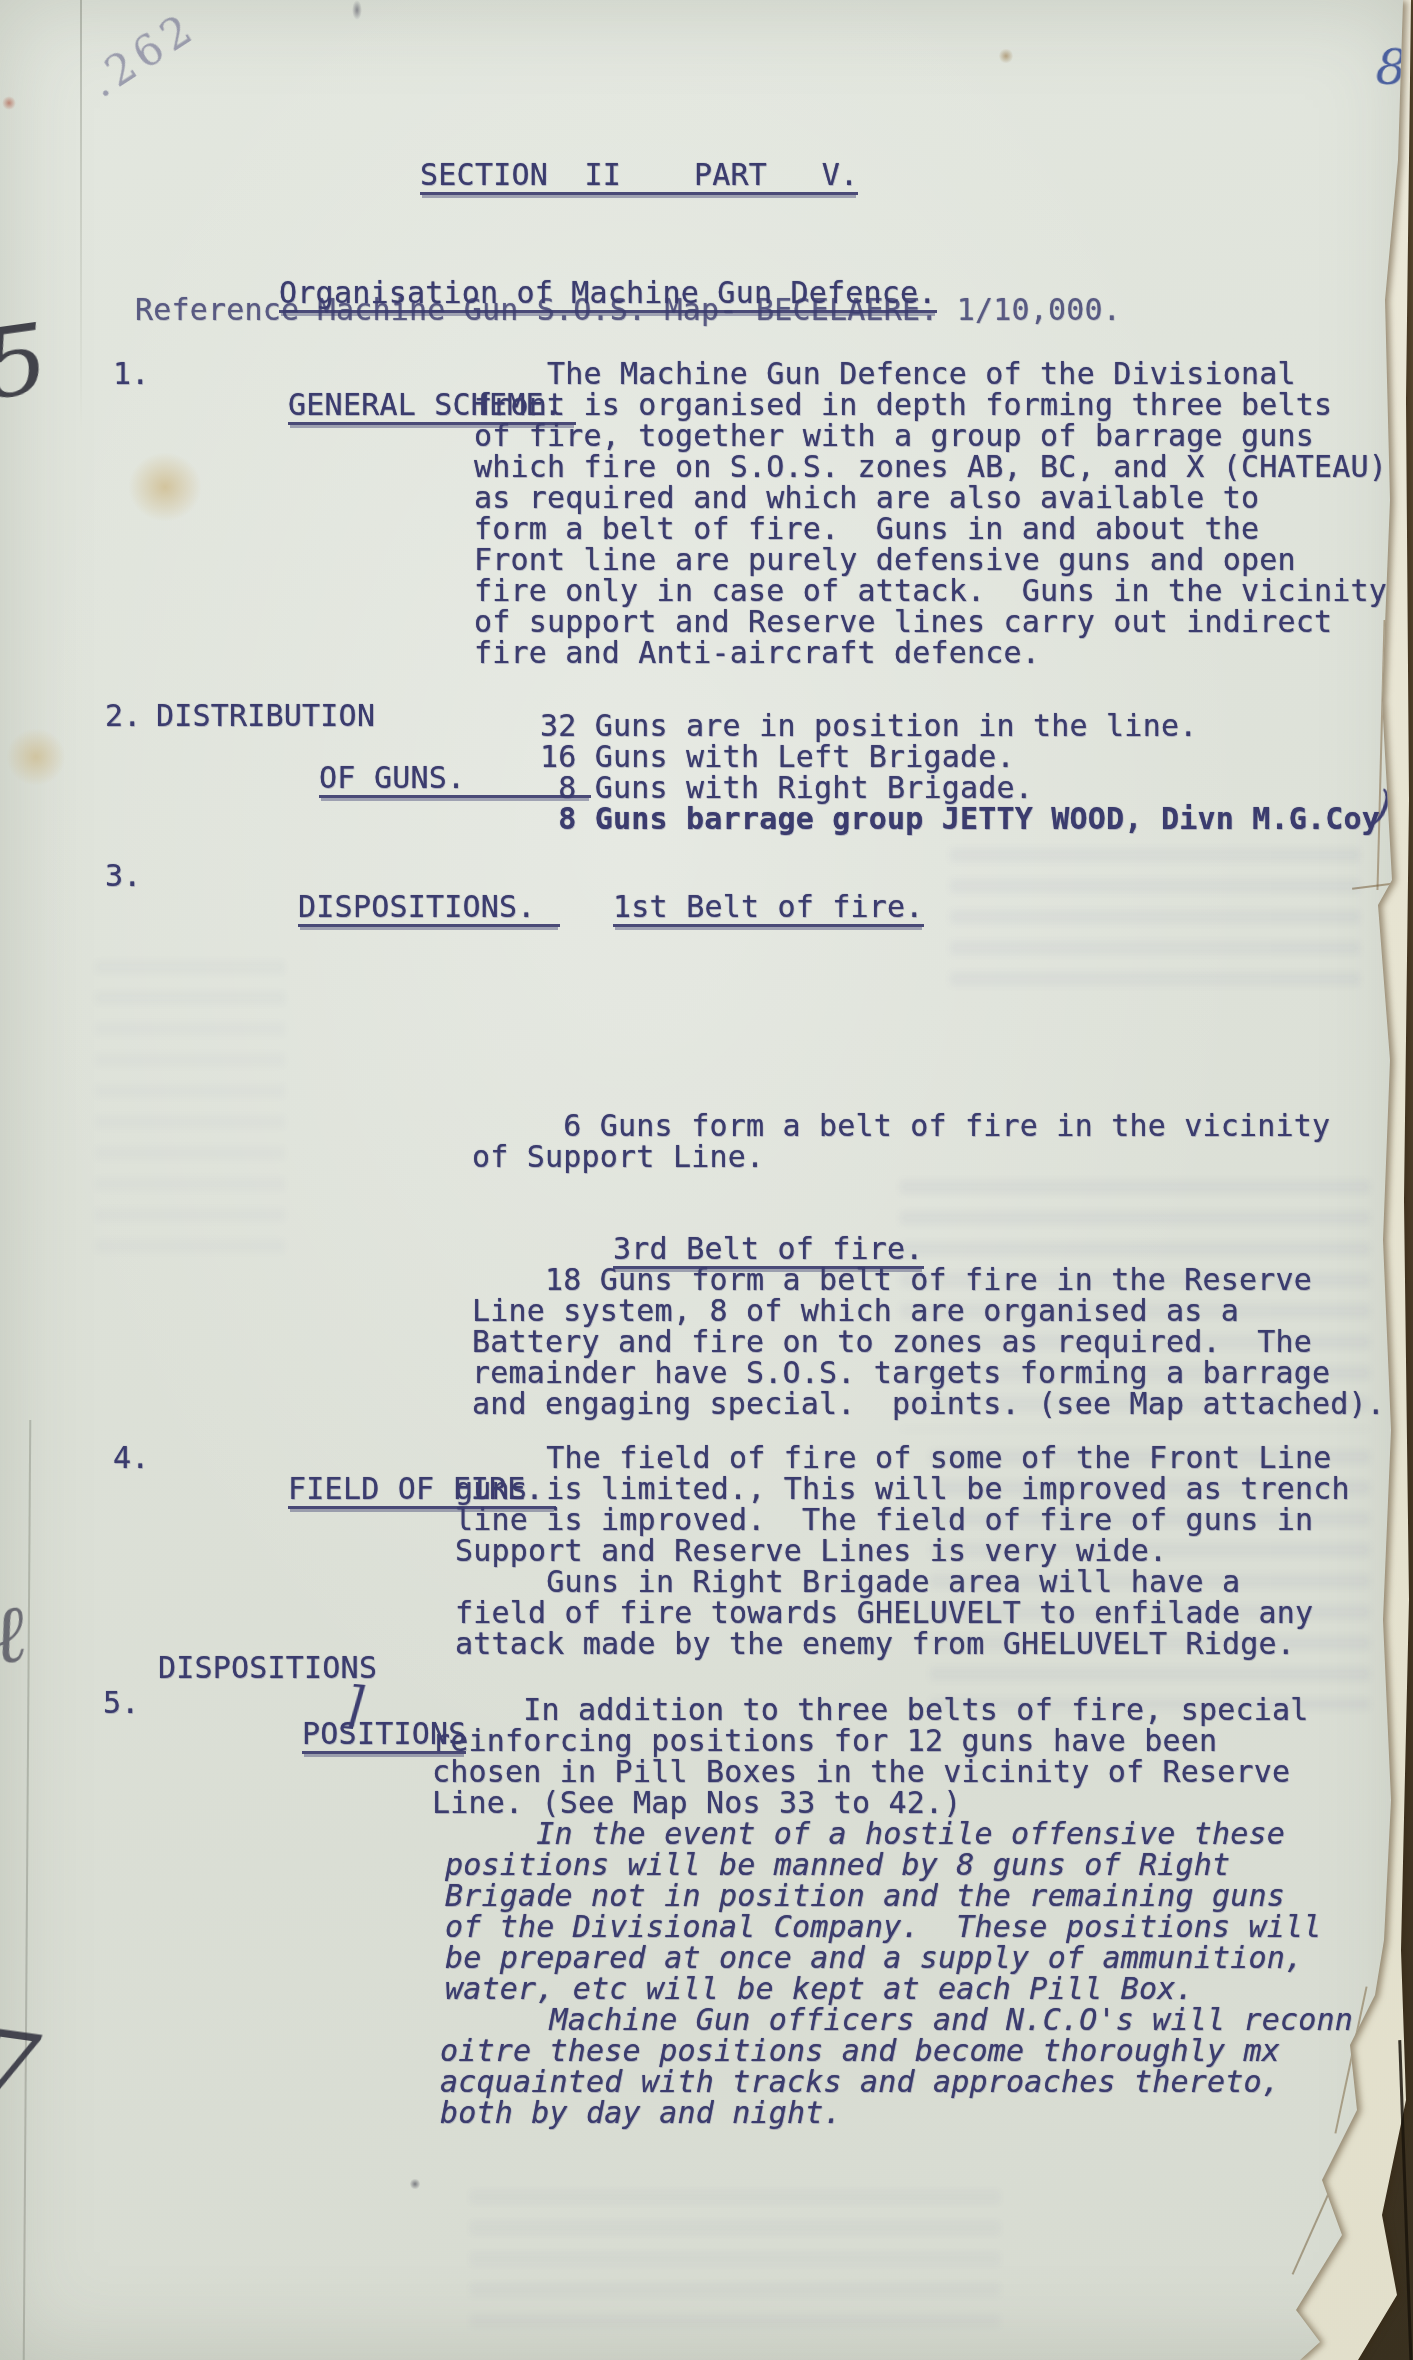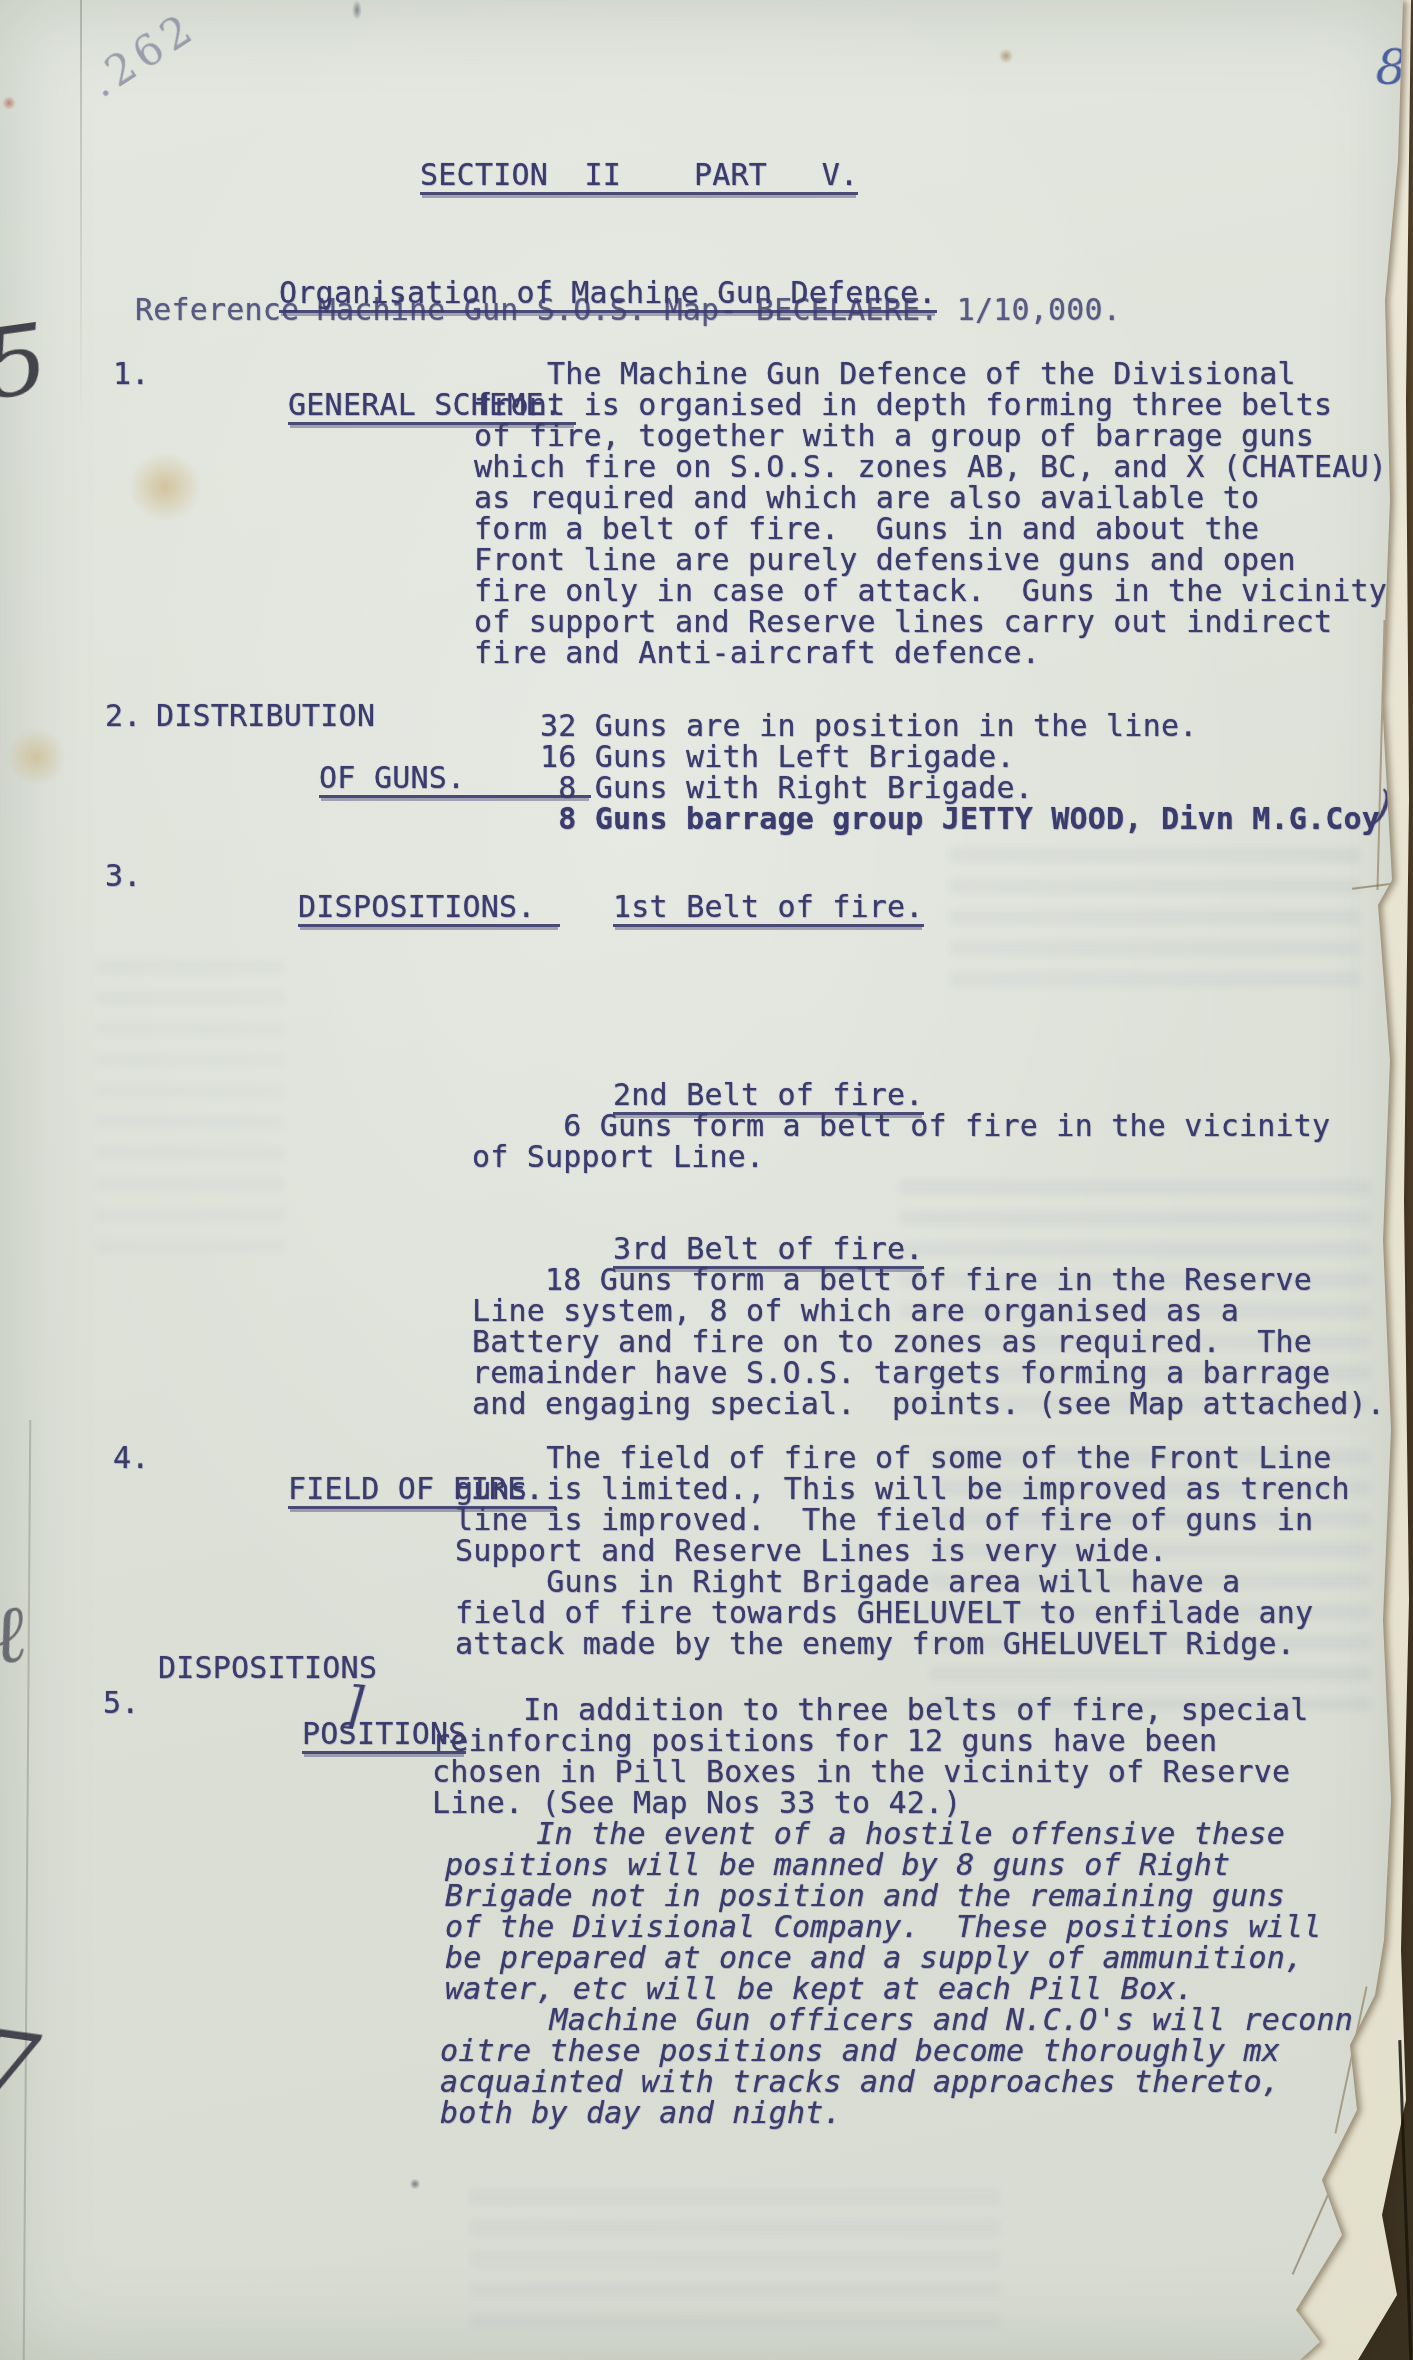--- a/index.html
+++ b/index.html
@@ -123,23 +123,20 @@
 
       <div class="typed" style="left:105px;top:860px;">3.</div>
       <div class="typed" style="left:152px;top:860px;">
         <span class="hu" style="min-width:262px;">DISPOSITIONS.</span>
       </div>
 
       <div class="typed" style="left:467px;top:860px;">
         <span class="hu">1st Belt of fire.</span>
       </div>
 
-      <div class="typed" style="left:467px;top:1048px;">
-        <span class="hu">2nd Belt of fire.</span>
-      </div>
       <div class="typed" style="left:472px;top:1110px;">     6 Guns form a belt of fire in the vicinity
 of Support Line.</div>
 
       <div class="typed" style="left:467px;top:1202px;">
         <span class="hu">3rd Belt of fire.</span>
       </div>
       <div class="typed" style="left:472px;top:1264px;">    18 Guns form a belt of fire in the Reserve
 Line system, 8 of which are organised as a
 Battery and fire on to zones as required.  The
 remainder have S.O.S. targets forming a barrage

